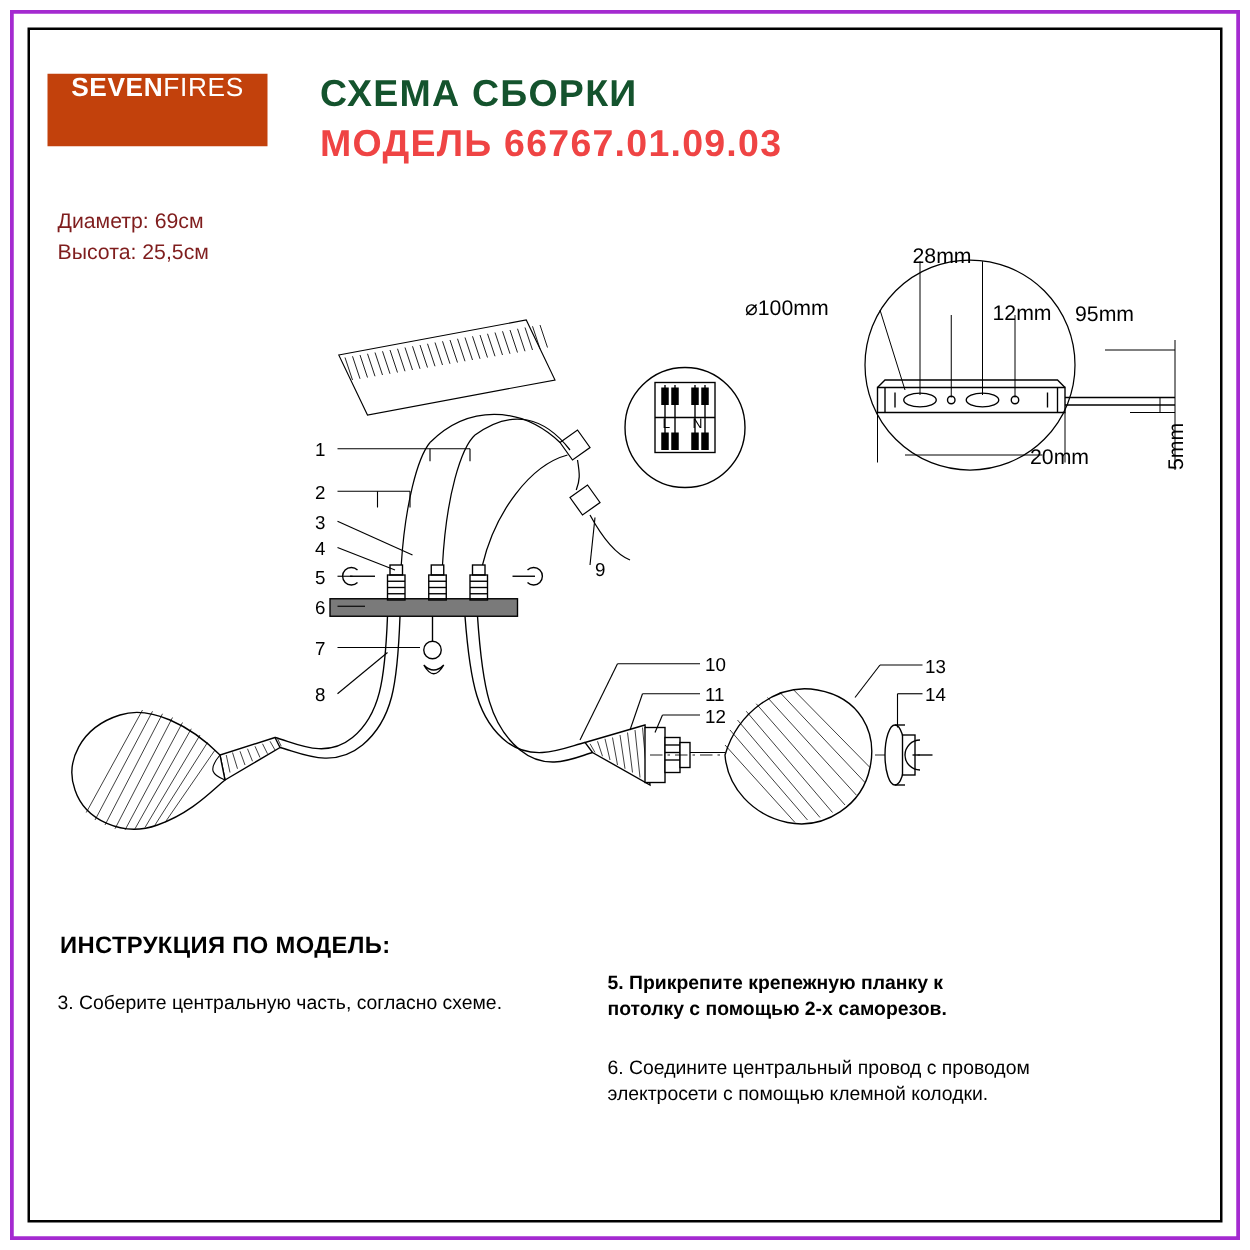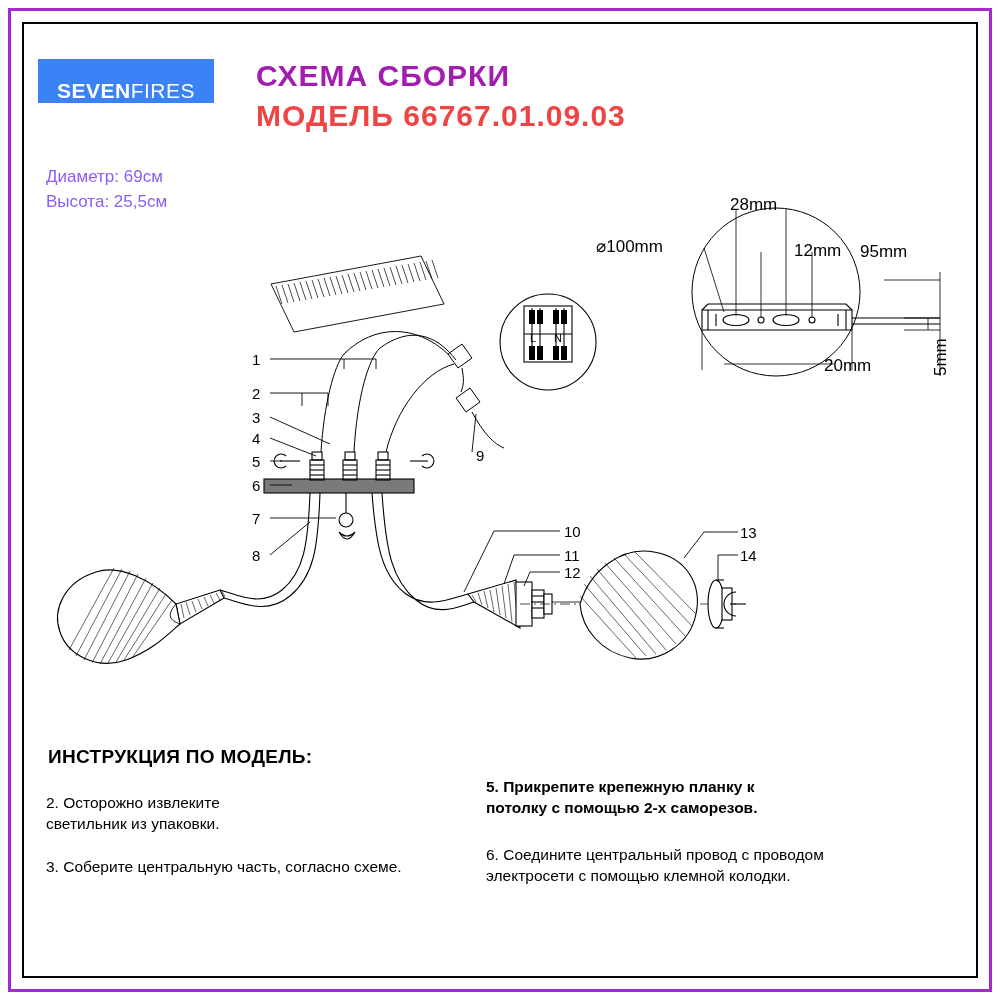--- a/index.html
+++ b/index.html
@@ -37,60 +37,60 @@
     height: 956px;
     box-sizing: border-box;
     border: 2px solid #000000;
     background: #ffffff;
   }
   .logo-box {
     position: absolute;
     left: 14px;
     top: 35px;
     width: 176px;
-    height: 44px;
-    background: #3b82f6;
+    height: 58px;
+    background: #c2410c;
     display: flex;
-    align-items: flex-end;
+    align-items: flex-start;
     justify-content: center;
   }
   .logo-text {
     color: #ffffff;
     font-size: 21px;
     font-weight: bold;
     letter-spacing: 0.5px;
     white-space: nowrap;
   }
   .logo-text .thin { font-weight: normal; }
   .title-block {
     position: absolute;
     left: 232px;
     top: 32px;
     width: 560px;
   }
   .title-line1 {
     font-size: 30px;
     font-weight: bold;
-    color: #a21caf;
+    color: #14532d;
     letter-spacing: 1px;
     line-height: 40px;
   }
   .title-line2 {
     font-size: 30px;
     font-weight: bold;
     color: #ef4444;
     letter-spacing: 1px;
     line-height: 40px;
   }
   .dims {
     position: absolute;
     left: 22px;
     top: 140px;
     font-size: 17px;
-    color: #8b5cf6;
+    color: #7f1d1d;
     line-height: 25px;
   }
   .diagram-wrap {
     position: absolute;
     left: 0;
     top: 0;
     width: 956px;
     height: 760px;
   }
   .instructions-title {
@@ -412,22 +412,20 @@
         <g fill="#000000" font-size="11">
           <text x="506" y="318">L</text>
           <text x="530" y="318">N</text>
         </g>
       </svg>
     </div>
 
     <div class="instructions-title">ИНСТРУКЦИЯ ПО МОДЕЛЬ:</div>
 
     <div class="instr-col instr-left">
-      <div class="instr-item" style="white-space: pre-line;">2. Осторожно извлеките
-светильник из упаковки.</div>
       <div class="instr-item" style="white-space: pre-line;">3. Соберите центральную часть, согласно схеме.</div>
     </div>
 
     <div class="instr-col instr-right">
       <div class="instr-item" style="white-space: pre-line; font-weight: bold;">5. Прикрепите крепежную планку к
 потолку с помощью 2-х саморезов.</div>
       <div class="instr-item" style="white-space: pre-line; margin-top: 16px;">6. Соедините центральный провод с проводом
 электросети с помощью клемной колодки.</div>
     </div>
 

